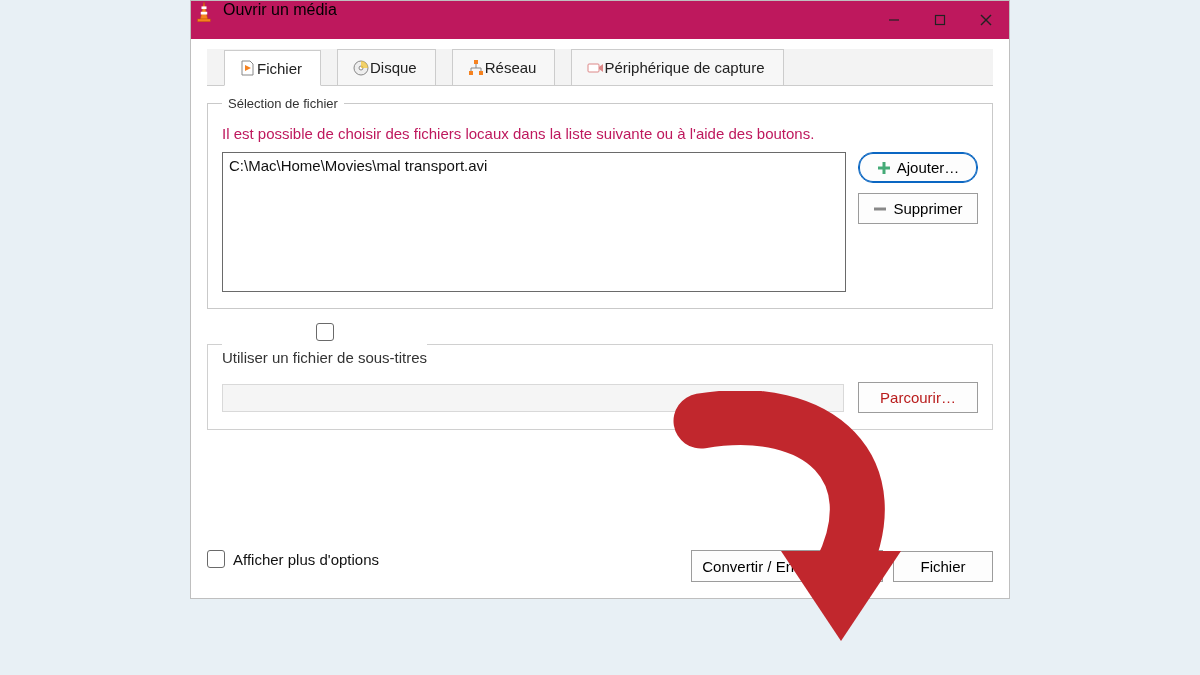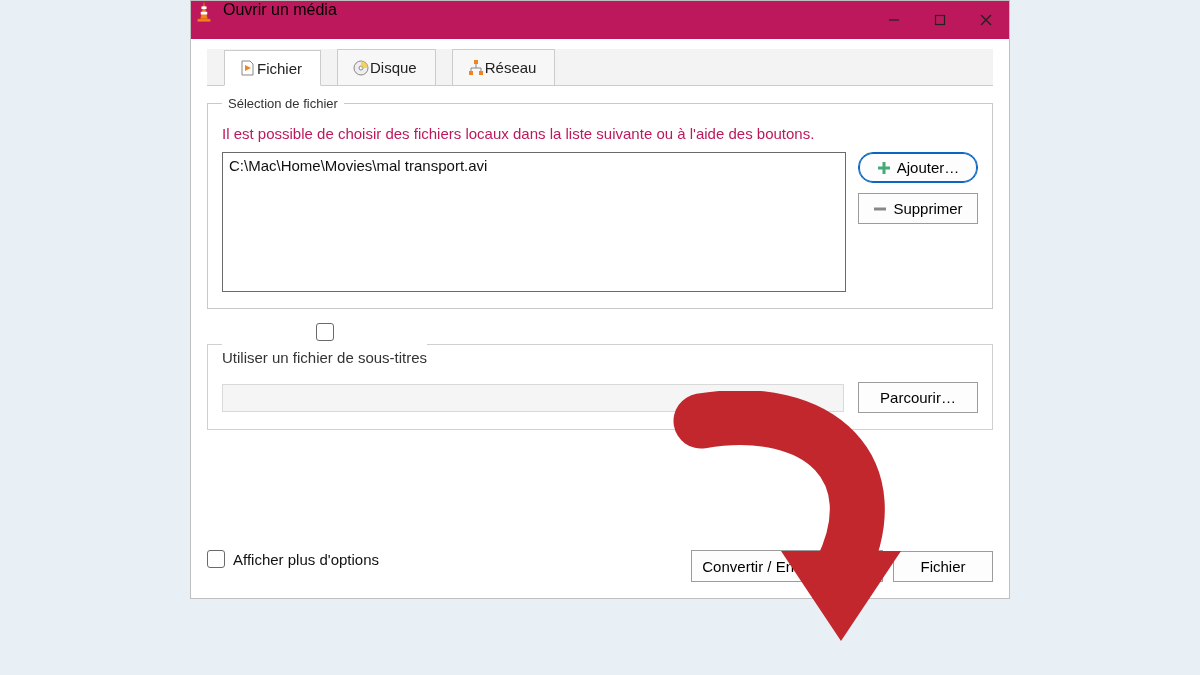--- a/index.html
+++ b/index.html
@@ -93,21 +93,21 @@
     .sidebtns { display:flex; flex-direction:column; gap:10px; width:120px; }
     .btn {
       border: 1px solid #9c9c9c;
       background: #fdfdfd;
       padding: 6px 10px;
       display:flex; align-items:center; justify-content:center; gap:6px;
       min-width: 100px;
       font-size:15px;
     }
     .btn.selected { border-color:#0a66c2; box-shadow: 0 0 0 1px #0a66c2 inset; border-radius: 15px; }
-    .btn.disabled { color:#000000; }
+    .btn.disabled { color:#b91c1c; }
     .plus-ico, .minus-ico { width:14px; height:14px; display:inline-block; }
     fieldset.subtitle {
       margin-top: 14px;
       border:1px solid #d0d0d0;
       padding: 10px 14px 16px 14px;
       position:relative;
     }
     fieldset.subtitle > legend {
       padding:0;
       display:flex; align-items:center; gap:8px;
@@ -198,20 +198,29 @@
         <span class="tab-icon">
           <svg viewBox="0 0 18 18">
               <rect x="7" y="1" width="4" height="4" fill="#f58220"></rect>
               <rect x="2" y="12" width="4" height="4" fill="#f58220"></rect>
               <rect x="12" y="12" width="4" height="4" fill="#f58220"></rect>
               <path d="M9 5v4M9 9H4v3M9 9h5v3" stroke="#888" fill="none"></path>
             </svg>
         </span>
         <span>Réseau</span>
       </div>
+      <div class="tab">
+        <span class="tab-icon">
+          <svg viewBox="0 0 18 18">
+              <rect x="2" y="5" width="11" height="8" rx="1" fill="#fff" stroke="#d88"></rect>
+              <polygon points="13,8 17,5 17,13 13,10" fill="#d88"></polygon>
+            </svg>
+        </span>
+        <span>Périphérique de capture</span>
+      </div>
     </div>
 
     <fieldset class="selection">
       <legend>Sélection de fichier</legend>
       <div class="hint">Il est possible de choisir des fichiers locaux dans la liste suivante ou à l'aide des boutons.</div>
       <div class="filelist-row">
         <div class="filelist">
           <div>C:\Mac\Home\Movies\mal transport.avi</div>
         </div>
         <div class="sidebtns">

